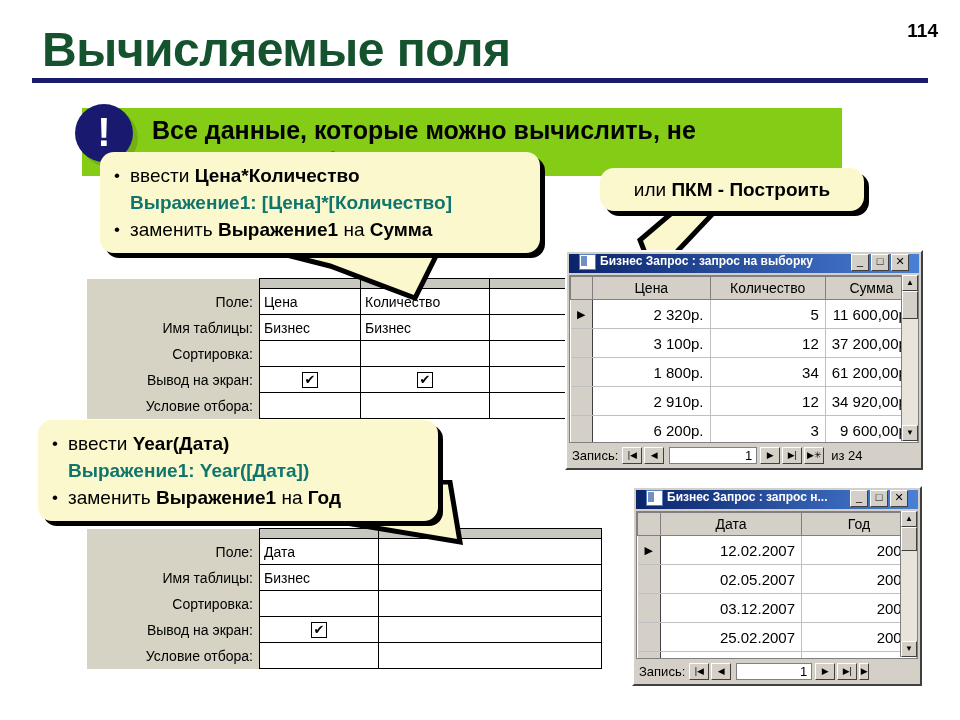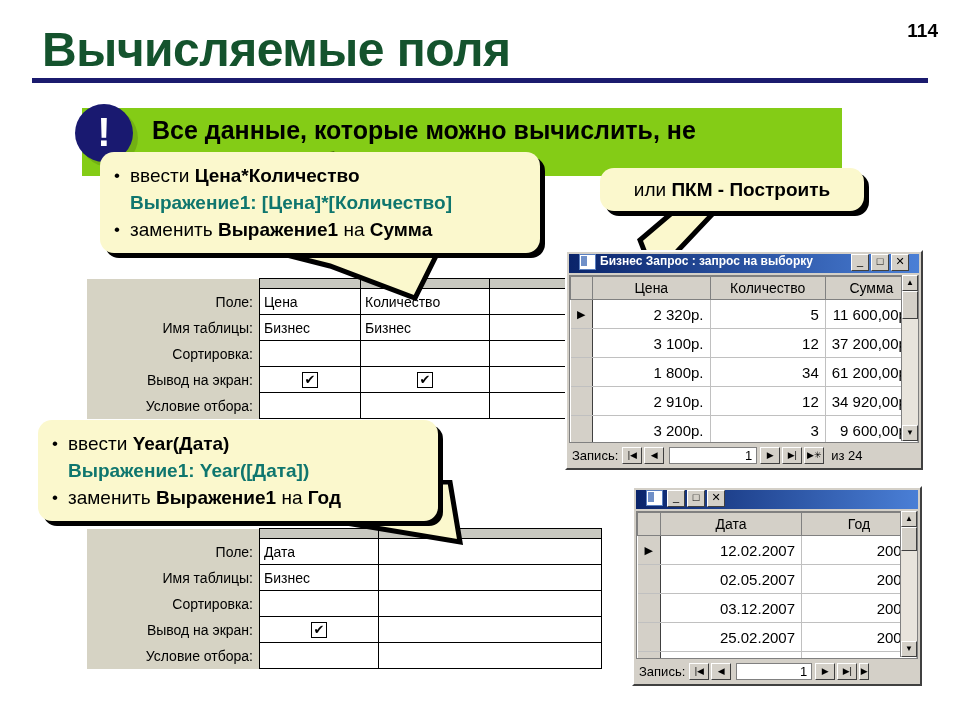--- a/index.html
+++ b/index.html
@@ -368,21 +368,21 @@
         <td>61 200,00р.</td>
       </tr>
       <tr>
         <td class="sel"></td>
         <td>2 910р.</td>
         <td>12</td>
         <td>34 920,00р.</td>
       </tr>
       <tr>
         <td class="sel"></td>
-        <td>3 200р.</td>
+        <td>6 200р.</td>
         <td>3</td>
         <td>9 600,00р.</td>
       </tr>
       <tr>
         <td class="sel"></td>
         <td>9 200р.</td>
         <td>15</td>
         <td>18 000,00р.</td>
       </tr>
 
@@ -404,20 +404,21 @@
     <span class="navbtn">▶</span>
     <span class="navbtn">▶|</span>
     <span class="navbtn">▶✳</span>
     <span class="navtot">из  24</span>
   </div>
 </div>
 
 <div class="win" id="win-year" style="left:632px;top:486px;width:290px;height:200px;">
   <div class="tbar">
     <div class="ticon"></div>
+    <div class="ttl">Бизнес Запрос : запрос н...</div>
     <div class="btns">
       <div class="wbtn">_</div>
       <div class="wbtn">□</div>
       <div class="wbtn">✕</div>
     </div>
   </div>
 
   <div class="grid" style="height:146px;overflow:hidden;">
     <table class="dt">
       <tbody>

